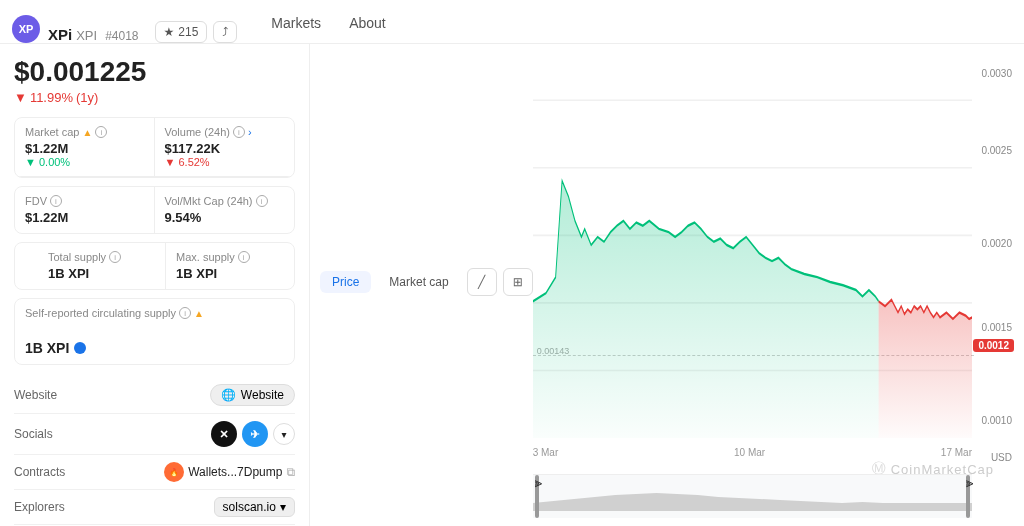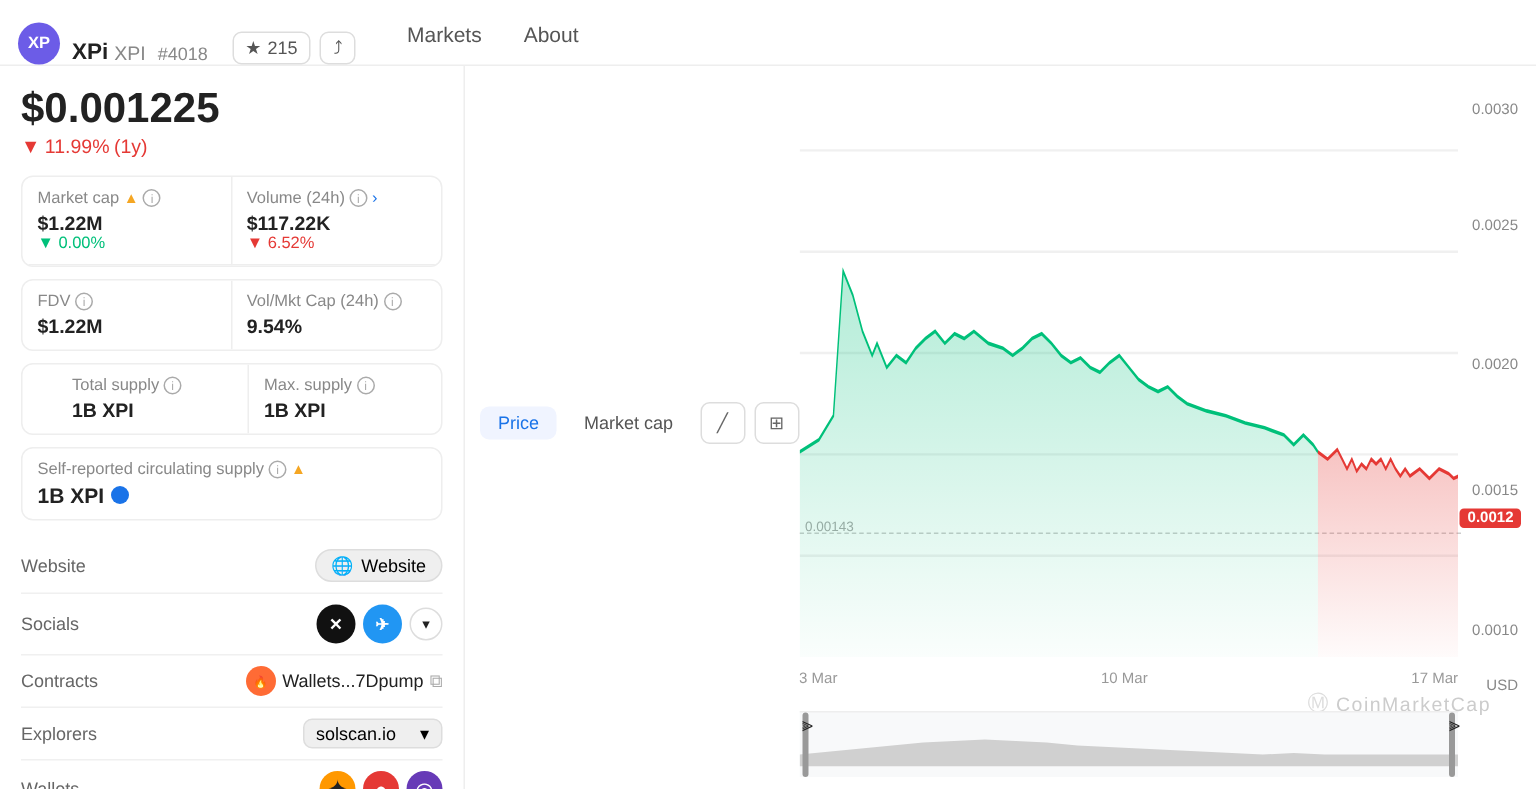--- a/index.html
+++ b/index.html
@@ -37,36 +37,36 @@
     
     .stat-grid2 { display: grid; grid-template-columns: 1fr 1fr; gap: 0; border: 1px solid #eee; border-radius: 8px; overflow: hidden; margin-bottom: 8px; }
     .stat-cell2 { padding: 8px 10px; border-right: 1px solid #eee; }
     .stat-cell2:last-child { border-right: none; }
 
     .stat-grid3 { display: grid; grid-template-columns: 1fr 1fr; gap: 0; border: 1px solid #eee; border-radius: 8px; overflow: hidden; margin-bottom: 8px; padding-left: 23px; }
     .stat-cell3 { padding: 8px 10px; border-right: 1px solid #eee; }
     .stat-cell3:last-child { border-right: none; }
 
     .supply-box { border: 1px solid #eee; border-radius: 8px; padding: 8px 10px; margin-bottom: 12px; }
-    .supply-label { color: #888; font-size: 11px; display: flex; align-items: center; gap: 3px; margin-bottom: 3px; }
+    .supply-label { color: #888; font-size: 11px; display: flex; align-items: center; gap: 3px; margin-bottom: 21px; }
     .supply-value { font-weight: 600; font-size: 14px; display: flex; align-items: center; gap: 5px; }
     .blue-dot { width: 12px; height: 12px; border-radius: 50%; background: #1a73e8; display: inline-block; }
 
     .info-row { display: flex; align-items: center; justify-content: space-between; padding: 7px 0; border-bottom: 1px solid #f0f0f0; font-size: 12px; }
     .info-row:last-child { border-bottom: none; }
     .info-label { color: #666; }
     .info-value { display: flex; align-items: center; gap: 5px; }
     .website-btn { display: flex; align-items: center; gap: 5px; border: 1px solid #ddd; border-radius: 16px; padding: 3px 10px; cursor: pointer; font-size: 12px; }
     .social-icon { width: 26px; height: 26px; border-radius: 50%; background: #111; display: flex; align-items: center; justify-content: center; color: #fff; font-size: 11px; font-weight: bold; cursor: pointer; }
     .social-icon-blue { background: #2196f3; }
     .dropdown-btn { border: 1px solid #ddd; border-radius: 50%; width: 22px; height: 22px; display: flex; align-items: center; justify-content: center; cursor: pointer; font-size: 10px; }
     .contract-addr { display: flex; align-items: center; gap: 4px; }
     .contract-icon { width: 20px; height: 20px; border-radius: 50%; background: #ff6b35; display: flex; align-items: center; justify-content: center; font-size: 8px; color: #fff; }
     .copy-icon { color: #aaa; cursor: pointer; font-size: 12px; }
-    .explorer-btn { display: flex; align-items: center; gap: 16px; border: 1px solid #ddd; border-radius: 6px; padding: 2px 8px; cursor: pointer; font-size: 12px; justify-content: center; }
+    .explorer-btn { display: flex; align-items: center; gap: 4px; border: 1px solid #ddd; border-radius: 6px; padding: 2px 8px; cursor: pointer; font-size: 12px; justify-content: center; }
     .wallet-icon { width: 24px; height: 24px; border-radius: 50%; cursor: pointer; display: flex; align-items: center; justify-content: center; font-size: 14px; }
 
     
     .right-panel { flex: 1; display: flex; flex-direction: row; padding: 8px 10px; overflow: hidden; }
     .chart-toolbar { display: flex; align-items: center; justify-content: space-between; margin-bottom: 6px; }
     .chart-toolbar-left { display: flex; align-items: center; gap: 6px; }
     .price-tab { padding: 4px 12px; border-radius: 6px; background: #f0f4ff; color: #1a73e8; font-size: 12px; font-weight: 500; cursor: pointer; border: none; }
     .marketcap-tab { padding: 4px 12px; border-radius: 6px; background: transparent; color: #555; font-size: 12px; cursor: pointer; border: none; }
     .chart-icon-btn { width: 30px; height: 28px; border: 1px solid #ddd; border-radius: 6px; display: flex; align-items: center; justify-content: center; cursor: pointer; background: #fff; font-size: 12px; color: #666; }
     .chart-toolbar-right { display: flex; align-items: center; gap: 4px; }

